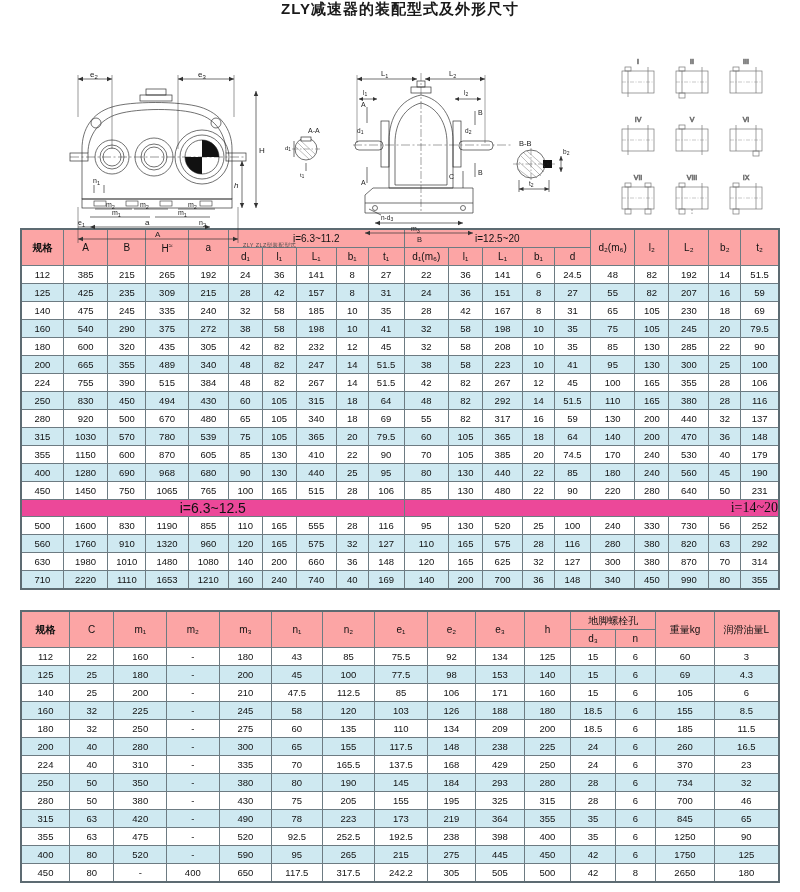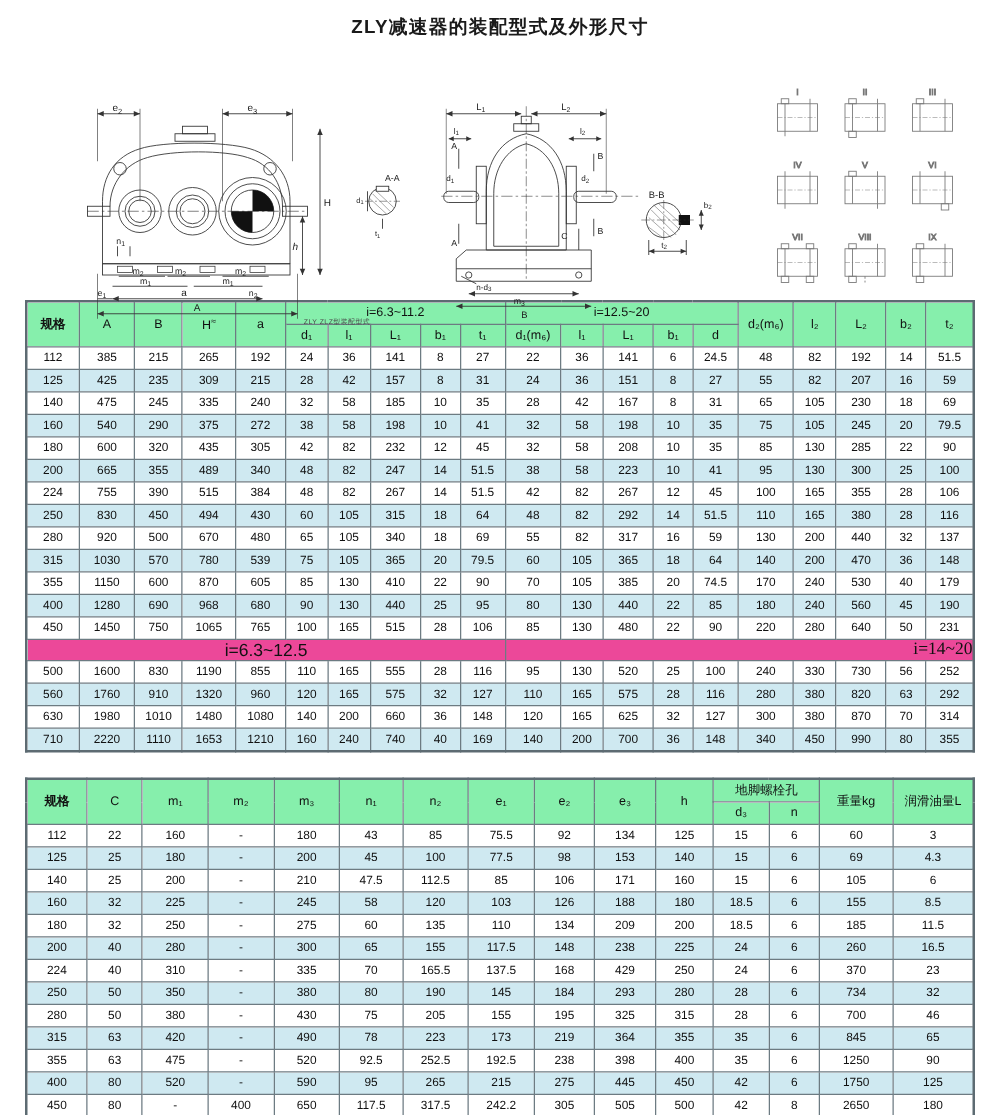--- a/index.html
+++ b/index.html
@@ -15,21 +15,21 @@
     background: #fff;
     overflow: hidden;
   }
   
   .title {
     text-align: center;
     font-size: 15px;
     font-weight: bold;
     color: #1a1a1a;
     letter-spacing: 1px;
-    padding-top: 12px;
+    padding-top: 0;
     padding-bottom: 4px;
   }
   
   .drawings {
     position: relative;
     width: 800px;
     height: 205px;
   }
   .dwg { position: absolute; }
   .dwg svg { display: block; }
@@ -53,21 +53,21 @@
     border: 1px solid #6d7b82;
     text-align: center;
     vertical-align: middle;
     padding: 0;
     height: 17px;
     line-height: 17px;
     white-space: nowrap;
     overflow: hidden;
   }
   table.spec thead th {
-    background: #86efac;
+    background: #fca5a5;
     font-weight: normal;
     font-size: 10px;
   }
   table.spec thead th.hdr-cn { font-weight: bold; font-size: 10px; }
   table.spec tbody tr.alt td { background: #cfe9f1; }
   table.spec tbody tr td { background: #ffffff; }
   table.spec tbody tr.alt td { background: #cfe9f1; }
   table.spec tbody tr.sep td {
     background: #ec4899;
     font-size: 14px;

